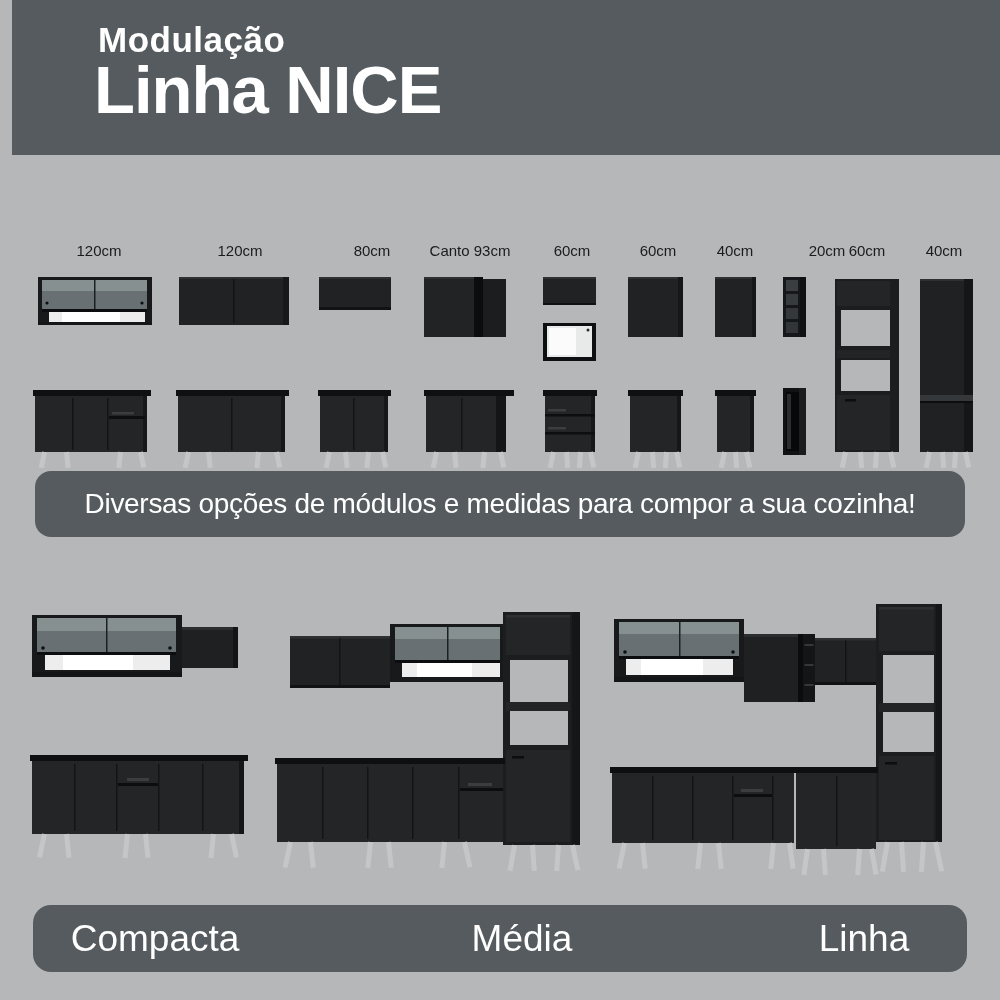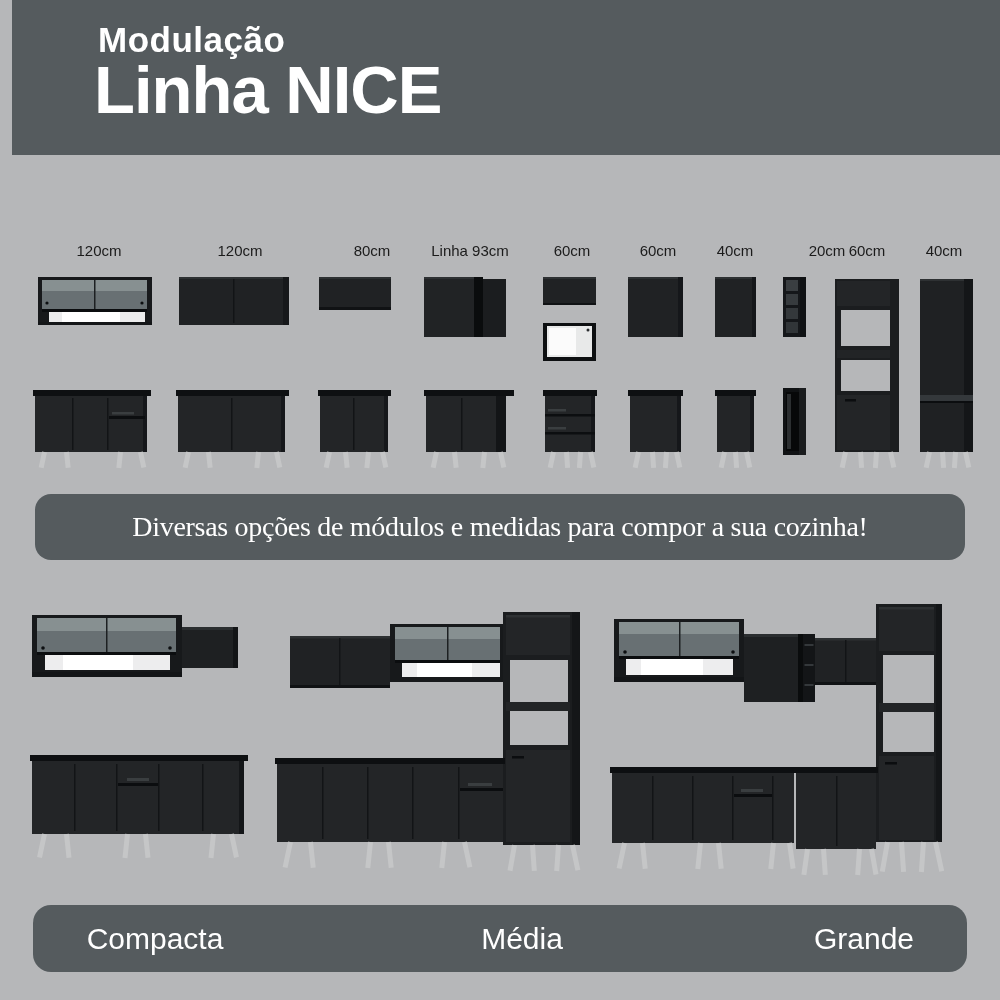--- a/index.html
+++ b/index.html
@@ -13,43 +13,43 @@
   .header{position:absolute;left:12px;top:0;width:1000px;height:155px;background:var(--panel-bg,#555b5e);}
   .kicker{position:absolute;left:86px;top:20px;font-size:35px;font-weight:700;color:var(--text-light,#fff);letter-spacing:.5px;}
   .title{position:absolute;left:82px;top:51px;font-size:67px;font-weight:700;color:var(--text-light,#fff);
          font-family:Liberation Sans, sans-serif;letter-spacing:-1px;}
   
   .mod-label{position:absolute;top:242px;transform:translateX(-50%);font-size:15px;font-weight:400;
              color:var(--label-dark,#1b1b1b);white-space:nowrap;}
   
   .art{position:absolute;display:block;}
   
-  .banner{position:absolute;left:35px;top:494px;width:930px;height:66px;background:var(--panel-bg,#555b5e);
-          border-radius:16px;display:flex;align-items:center;justify-content:center;font-family:Liberation Serif, serif;}
+  .banner{position:absolute;left:35px;top:471px;width:930px;height:66px;background:var(--panel-bg,#555b5e);
+          border-radius:16px;display:flex;align-items:center;justify-content:center;}
   .banner span{color:var(--text-light,#fff);font-size:28px;letter-spacing:-0.3px;white-space:nowrap;}
   
   .band{position:absolute;left:33px;top:905px;width:934px;height:67px;background:var(--panel-bg,#555b5e);
         border-radius:18px;}
   .band span{position:absolute;top:50%;transform:translate(-50%,-50%);color:var(--text-light,#fff);
-             font-size:30px;white-space:nowrap;}
+             font-size:37px;white-space:nowrap;}
 </style>
 </head>
 <body>
 
 <div class="page">
 
   <div class="header">
     <div class="kicker">Modulação</div>
     <div class="title">Linha NICE</div>
   </div>
 
   <div class="mod-label" style="left:99px">120cm</div>
   <div class="mod-label" style="left:240px">120cm</div>
   <div class="mod-label" style="left:372px">80cm</div>
-  <div class="mod-label" style="left:470px">Linha 93cm</div>
+  <div class="mod-label" style="left:470px">Canto 93cm</div>
   <div class="mod-label" style="left:572px">60cm</div>
   <div class="mod-label" style="left:658px">60cm</div>
   <div class="mod-label" style="left:735px">40cm</div>
   <div class="mod-label" style="left:827px">20cm</div>
   <div class="mod-label" style="left:867px">60cm</div>
   <div class="mod-label" style="left:944px">40cm</div>
 
   <svg class="art" style="left:0;top:270px" width="1000" height="215" viewBox="0 0 1000 215">
 
     <g>
@@ -371,16 +371,16 @@
       <rect x="210" y="257" width="5" height="26" fill="#c5c6c7" transform="rotate(8 212 257)"></rect>
       <rect x="226" y="257" width="5" height="26" fill="#c5c6c7" transform="rotate(-4 228 257)"></rect>
       <rect x="262" y="257" width="5" height="26" fill="#c5c6c7" transform="rotate(4 264 257)"></rect>
       <rect x="274" y="257" width="5" height="26" fill="#c5c6c7" transform="rotate(-10 276 257)"></rect>
     </g>
   </svg>
 
   <div class="band">
     <span style="left:122px">Compacta</span>
     <span style="left:489px">Média</span>
-    <span style="left:831px">Grande</span>
+    <span style="left:831px">Linha</span>
   </div>
 
 </div>
 
 </body></html>

